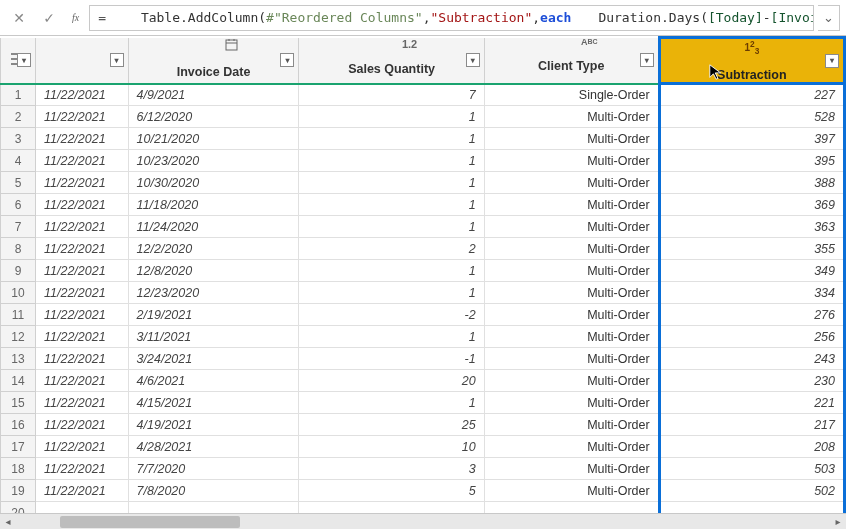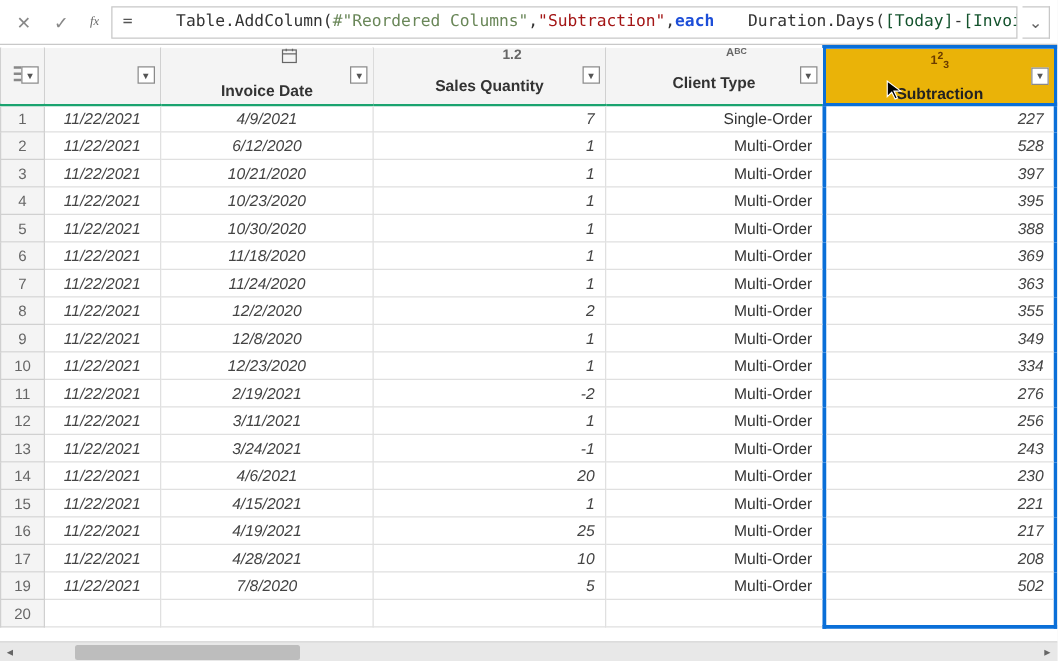--- a/index.html
+++ b/index.html
@@ -126,21 +126,21 @@
     font-size:12px;
   }
   tbody td {
     border:1px solid #e0e0e0;
     height:22px;
     padding:0 8px;
     font-size:12.5px;
     white-space:nowrap;
     overflow:hidden;
   }
-  tbody td.date { text-align:center; font-style:italic; color:#444; }
+  tbody td.date { text-align:left; font-style:italic; color:#444; }
   tbody td.num  { text-align:right; font-style:italic; color:#444; }
   tbody td.text { text-align:right; }
   tbody td.subcell {
     text-align:right; font-style:italic; color:#444;
     border-left:3px solid #0a6fd8;
     border-right:3px solid #0a6fd8;
     margin-left:40px;
   }
   tbody tr:last-child td.subcell-bottom { border-bottom:3px solid #0a6fd8;}
   
@@ -397,20 +397,28 @@
         </tr>
         <tr>
           <td class="idx">17</td>
           <td class="date">11/22/2021</td>
           <td class="date">4/28/2021</td>
           <td class="num">10</td>
           <td class="text">Multi-Order</td>
           <td class="subcell ">208</td>
         </tr>
         <tr>
+          <td class="idx">18</td>
+          <td class="date">11/22/2021</td>
+          <td class="date">7/7/2020</td>
+          <td class="num">3</td>
+          <td class="text">Multi-Order</td>
+          <td class="subcell ">503</td>
+        </tr>
+        <tr>
           <td class="idx">19</td>
           <td class="date">11/22/2021</td>
           <td class="date">7/8/2020</td>
           <td class="num">5</td>
           <td class="text">Multi-Order</td>
           <td class="subcell ">502</td>
         </tr>
         <tr>
           <td class="idx">20</td>
           <td class="date"></td>

